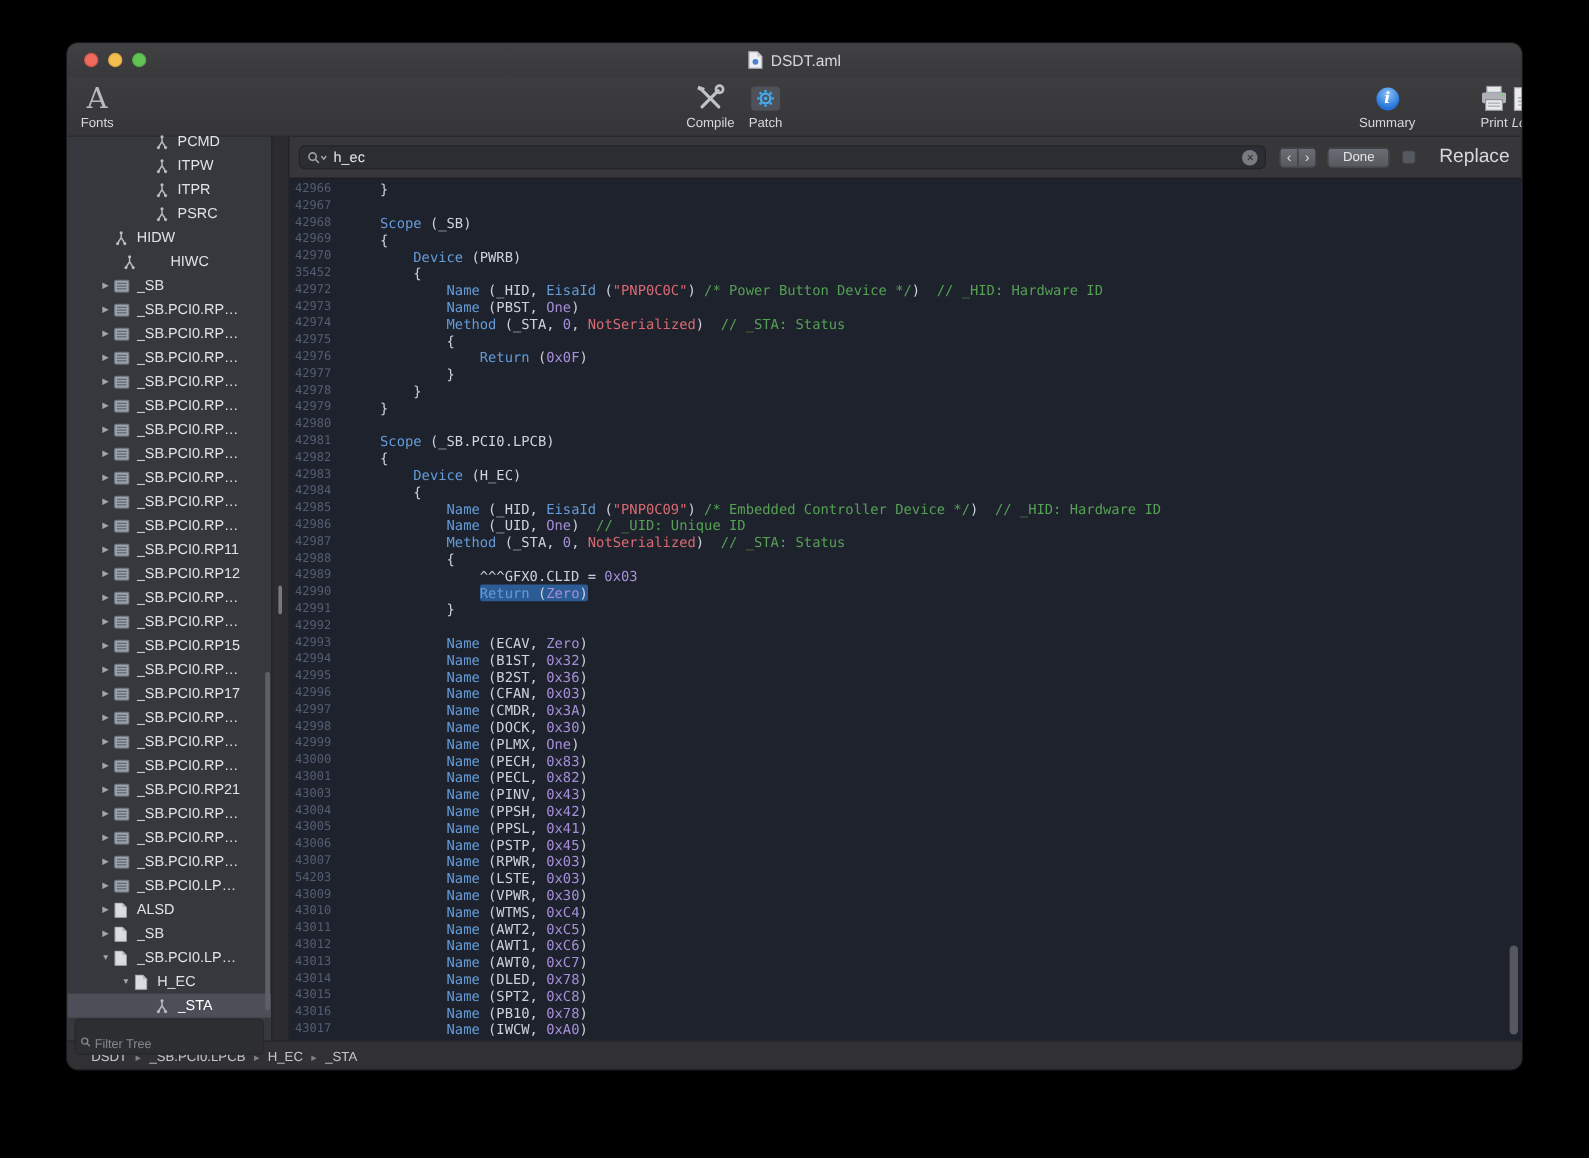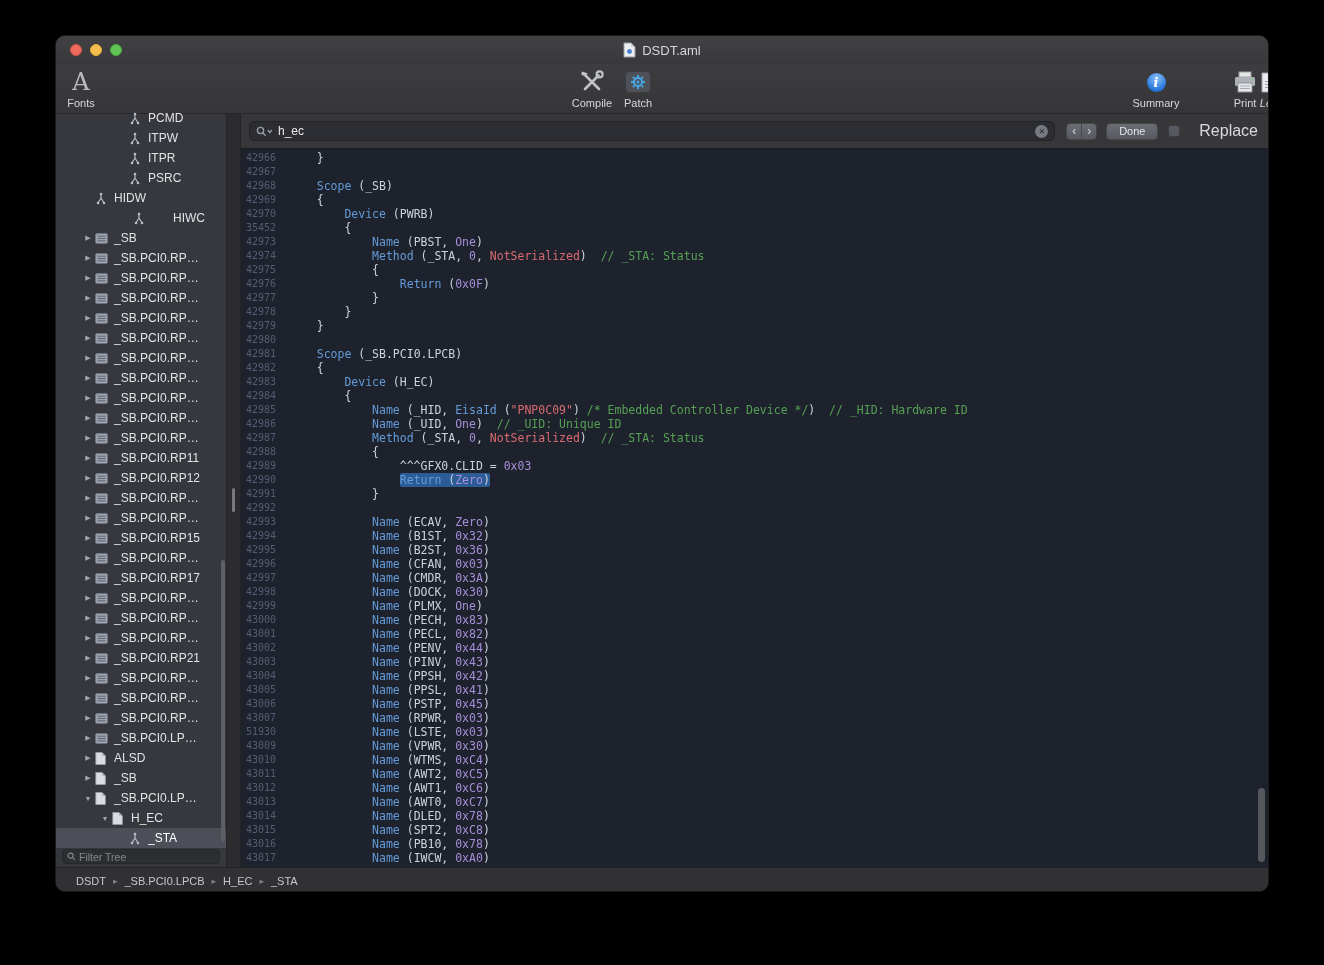--- a/index.html
+++ b/index.html
@@ -45,21 +45,21 @@
           white-space:nowrap; }
   .trow.sel { background:#4c4f57; color:#fff; }
   .tri { width:14px; flex:none; font-size:7px; color:#a2a5ab; text-align:center; }
   .ticon { width:17px; flex:none; display:flex; align-items:center; }
   .tlabel { margin-left:2px; overflow:hidden; }
   .side-scroll { position:absolute; right:1px; top:446px; width:4px; height:282px;
                  border-radius:2px; background:#5e5f64; }
 
   .filterbar { height:18px; padding:0 6px 2px; }
   .filterfield { height:15px; background:#2c2e32; border:1px solid #26282b; border-radius:4px;
-                 display:flex; align-items:center; padding:0 4px; gap:3px; }
+                 display:flex; align-items:flex-start; padding:14px 4px; gap:3px; }
   .filterfield input { flex:1; min-width:0; background:transparent; border:none; outline:none;
                        color:#d0d0d3; font-size:10.5px; }
   .filterfield input::placeholder { color:#85878c; }
 
   .divider { width:15px; background:#2c2c2f; border-left:1px solid #242427;
              border-right:1px solid #242427; position:relative; }
   .handle { position:absolute; left:5px; top:374px; width:3px; height:24px;
             border-radius:2px; background:#78787d; }
 
   
@@ -248,21 +248,21 @@
             <span class="ticon">
               <svg width="12" height="13" viewBox="0 0 12 13">
                 <path d="M6 2v4M6 6L3.2 10.5M6 6l2.8 4.5" stroke="#b8bdc5" stroke-width="1.2" fill="none"></path>
                 <circle cx="6" cy="2" r="1.3" fill="#b8bdc5"></circle>
                 <circle cx="3" cy="11" r="1.3" fill="#b8bdc5"></circle>
                 <circle cx="9" cy="11" r="1.3" fill="#b8bdc5"></circle>
               </svg>
             </span>
             <span class="tlabel">HIDW</span>
           </div>
-          <div class="trow" style="padding-left: 42px; gap: 21px;">
+          <div class="trow" style="padding-left: 11px; gap: 21px;">
             <span class="tri"></span>
             <span class="ticon">
               <svg width="12" height="13" viewBox="0 0 12 13">
                 <path d="M6 2v4M6 6L3.2 10.5M6 6l2.8 4.5" stroke="#b8bdc5" stroke-width="1.2" fill="none"></path>
                 <circle cx="6" cy="2" r="1.3" fill="#b8bdc5"></circle>
                 <circle cx="3" cy="11" r="1.3" fill="#b8bdc5"></circle>
                 <circle cx="9" cy="11" r="1.3" fill="#b8bdc5"></circle>
               </svg>
             </span>
             <span class="tlabel">HIWC</span>
@@ -635,20 +635,24 @@
             </div>
             <div class="cline">
               <span class="ln">42970</span>
               <span class="ct"><span class="tx">        </span><span class="kw">Device</span><span class="tx"> (PWRB)</span></span>
             </div>
             <div class="cline">
               <span class="ln">35452</span>
               <span class="ct"><span class="tx">        {</span></span>
             </div>
             <div class="cline">
+              <span class="ln">42972</span>
+              <span class="ct"><span class="tx">            </span><span class="kw">Name</span><span class="tx"> (_HID, </span><span class="kw">EisaId</span><span class="tx"> (</span><span class="st">"PNP0C0C"</span><span class="tx">) </span><span class="cm">/* Power Button Device */</span><span class="tx">)  </span><span class="cm">// _HID: Hardware ID</span></span>
+            </div>
+            <div class="cline">
               <span class="ln">42973</span>
               <span class="ct"><span class="tx">            </span><span class="kw">Name</span><span class="tx"> (PBST, </span><span class="nm">One</span><span class="tx">)</span></span>
             </div>
             <div class="cline">
               <span class="ln">42974</span>
               <span class="ct"><span class="tx">            </span><span class="kw">Method</span><span class="tx"> (_STA, </span><span class="nm">0</span><span class="tx">, </span><span class="st">NotSerialized</span><span class="tx">)  </span><span class="cm">// _STA: Status</span></span>
             </div>
             <div class="cline">
               <span class="ln">42975</span>
               <span class="ct"><span class="tx">            {</span></span>
@@ -751,45 +755,41 @@
             </div>
             <div class="cline">
               <span class="ln">43000</span>
               <span class="ct"><span class="tx">            </span><span class="kw">Name</span><span class="tx"> (PECH, </span><span class="nm">0x83</span><span class="tx">)</span></span>
             </div>
             <div class="cline">
               <span class="ln">43001</span>
               <span class="ct"><span class="tx">            </span><span class="kw">Name</span><span class="tx"> (PECL, </span><span class="nm">0x82</span><span class="tx">)</span></span>
             </div>
             <div class="cline">
-              <span class="ln">43002</span>
-              <span class="ct"><span class="tx">            </span><span class="kw">Name</span><span class="tx"> (PENV, </span><span class="nm">0x44</span><span class="tx">)</span></span>
-            </div>
-            <div class="cline">
               <span class="ln">43003</span>
               <span class="ct"><span class="tx">            </span><span class="kw">Name</span><span class="tx"> (PINV, </span><span class="nm">0x43</span><span class="tx">)</span></span>
             </div>
             <div class="cline">
               <span class="ln">43004</span>
               <span class="ct"><span class="tx">            </span><span class="kw">Name</span><span class="tx"> (PPSH, </span><span class="nm">0x42</span><span class="tx">)</span></span>
             </div>
             <div class="cline">
               <span class="ln">43005</span>
               <span class="ct"><span class="tx">            </span><span class="kw">Name</span><span class="tx"> (PPSL, </span><span class="nm">0x41</span><span class="tx">)</span></span>
             </div>
             <div class="cline">
               <span class="ln">43006</span>
               <span class="ct"><span class="tx">            </span><span class="kw">Name</span><span class="tx"> (PSTP, </span><span class="nm">0x45</span><span class="tx">)</span></span>
             </div>
             <div class="cline">
               <span class="ln">43007</span>
               <span class="ct"><span class="tx">            </span><span class="kw">Name</span><span class="tx"> (RPWR, </span><span class="nm">0x03</span><span class="tx">)</span></span>
             </div>
             <div class="cline">
-              <span class="ln">51930</span>
+              <span class="ln">54203</span>
               <span class="ct"><span class="tx">            </span><span class="kw">Name</span><span class="tx"> (LSTE, </span><span class="nm">0x03</span><span class="tx">)</span></span>
             </div>
             <div class="cline">
               <span class="ln">43009</span>
               <span class="ct"><span class="tx">            </span><span class="kw">Name</span><span class="tx"> (VPWR, </span><span class="nm">0x30</span><span class="tx">)</span></span>
             </div>
             <div class="cline">
               <span class="ln">43010</span>
               <span class="ct"><span class="tx">            </span><span class="kw">Name</span><span class="tx"> (WTMS, </span><span class="nm">0xC4</span><span class="tx">)</span></span>
             </div>

